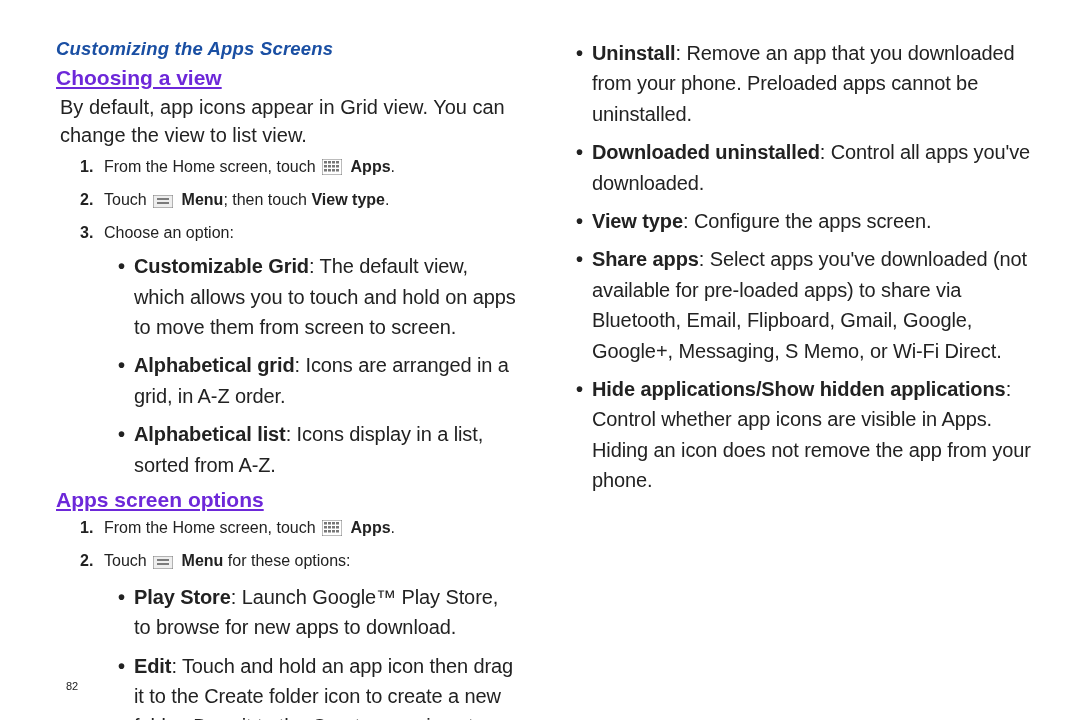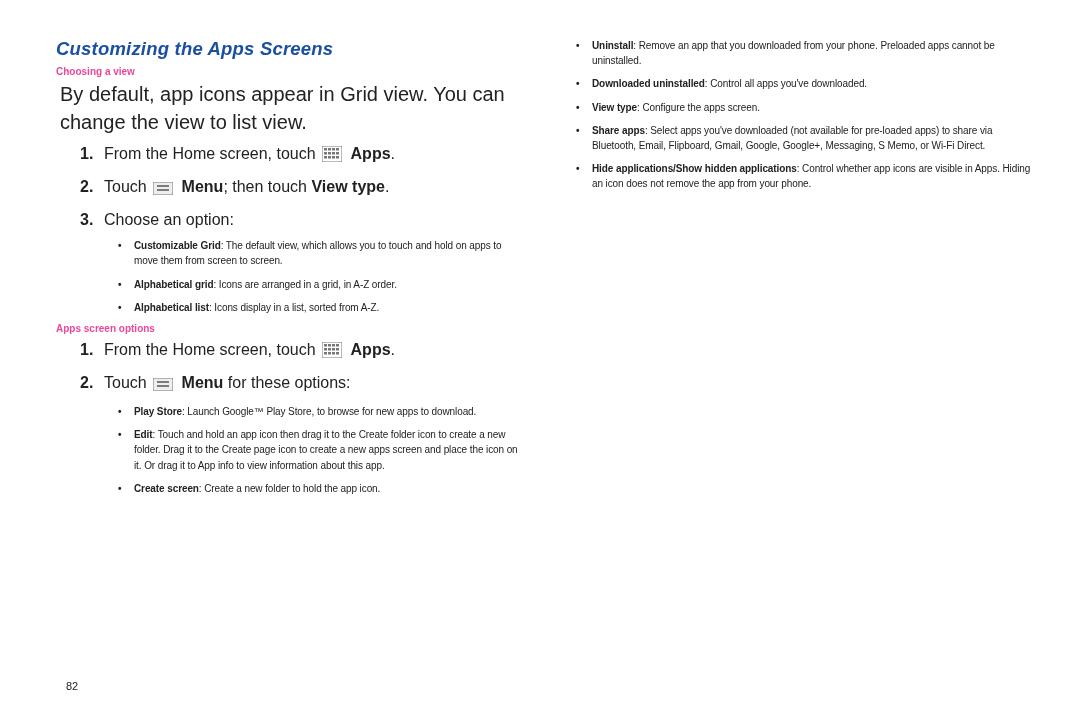--- a/index.html
+++ b/index.html
@@ -24,24 +24,25 @@
   .section-title {
     font-weight: bold;
     font-style: italic;
     color: #1a4fa3;
     font-size: 18.5px;
     margin-bottom: 6px;
     letter-spacing: 0.2px;
   }
   .subhead {
     font-weight: bold;
-    color: #ec4899;
-    font-size: 10px;
+    color: #6d28d9;
+    font-size: 21px;
     margin-bottom: 4px;
     margin-top: 2px;
+    text-decoration: underline;
   }
   .para {
     font-size: 20px;
     font-stretch: condensed;
     line-height: 1.38;
     margin-bottom: 6px;
     margin-left: 4px;
   }
   ol.steps {
     list-style: none;
@@ -64,21 +65,21 @@
   }
   ul.bullets {
     margin-left: 62px;
   }
   ul.bullets-right {
     margin-left: 8px;
   }
   ul.bullets > li, ul.bullets-right > li {
     position: relative;
     padding-left: 16px;
-    font-size: 10px;
+    font-size: 20px;
     line-height: 1.52;
     margin-bottom: 8px;
     font-stretch: condensed;
     letter-spacing: -0.1px;
   }
   ul.bullets > li::before, ul.bullets-right > li::before {
     content: "•";
     position: absolute;
     left: 0;
     font-weight: bold;

